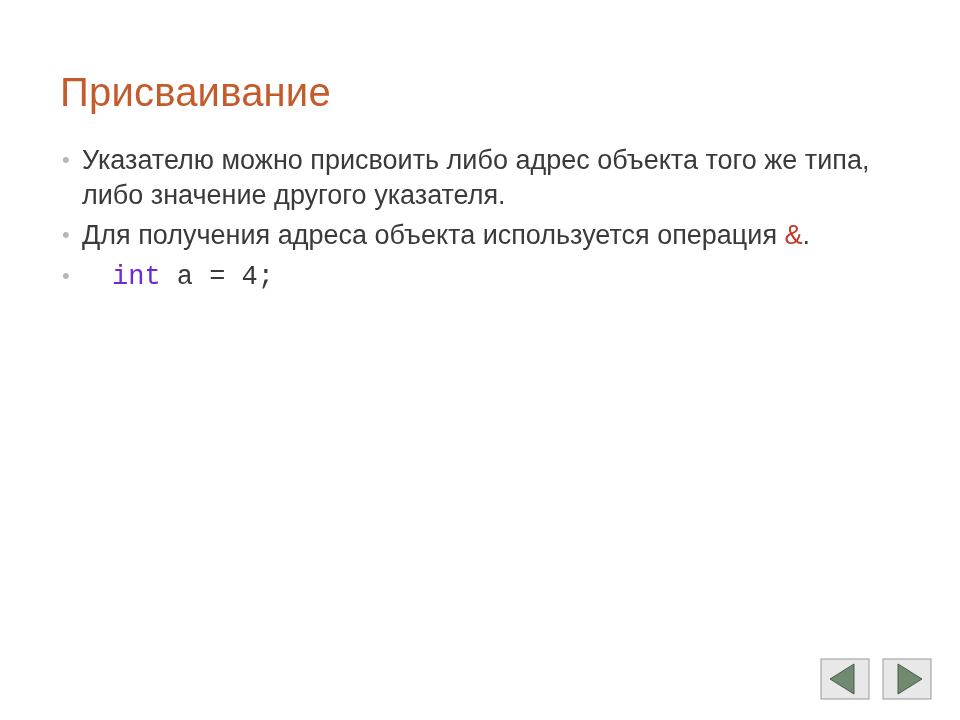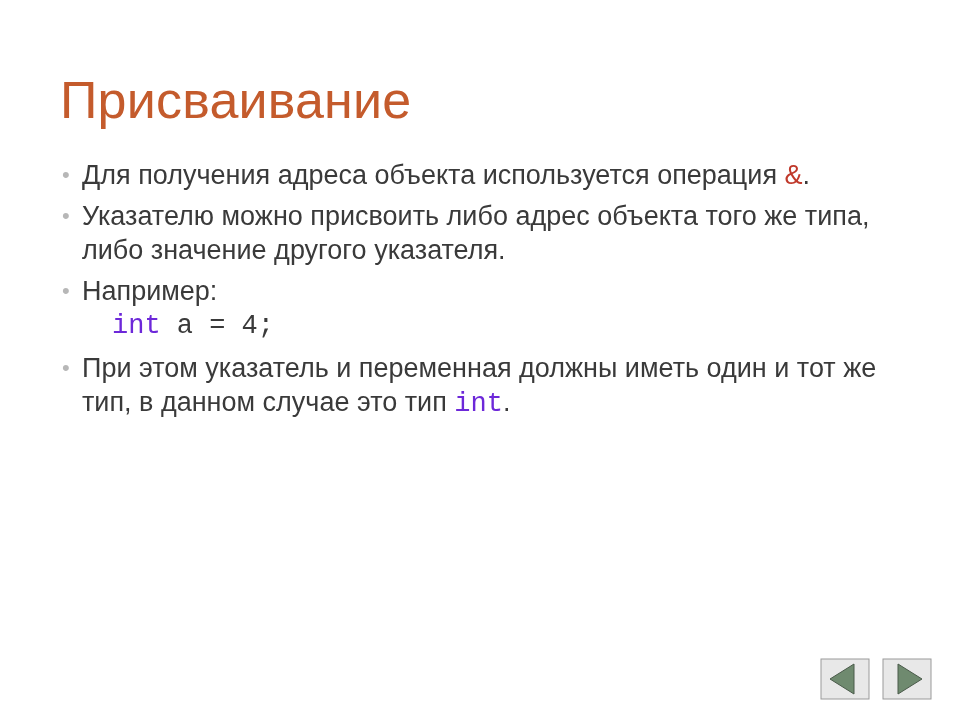--- a/index.html
+++ b/index.html
@@ -13,21 +13,21 @@
     overflow: hidden;
   }
   .slide {
     position: relative;
     width: 960px;
     height: 720px;
     box-sizing: border-box;
     padding: 70px 60px 0 60px;
   }
   .title {
-    font-size: 52px;
+    font-size: 40px;
     font-weight: 400;
     color: #c45b2c;
     margin: 0 0 28px 0;
     letter-spacing: 0.2px;
   }
   ul.body {
     list-style: none;
     padding: 0;
     margin: 0;
     font-size: 27px;
@@ -78,39 +78,35 @@
 </head>
 <body>
 
 <div class="slide">
 
   <h1 class="title">Присваивание</h1>
 
   <ul class="body">
 
     <li>
+      <span>Указателю можно присвоить либо адрес объекта того же типа, либо значение другого указателя.</span>
+    </li>
+
+    <li>
       <span>Для получения адреса объекта используется операция </span><span class="op-red">&amp;</span><span>.</span>
     </li>
 
     <li>
-      <span>Указателю можно присвоить либо адрес объекта того же типа, либо значение другого указателя.</span>
-    </li>
-
-    <li>
-      <span>Например:</span>
       <div class="code-block mono">
         <div>
           <span class="kw-blue">int</span><span> a = 4;</span>
         </div>
       </div>
     </li>
 
-    <li>
-      <span>При этом указатель и переменная должны иметь один и тот же тип, в данном случае это тип </span><span class="mono kw-blue">int</span><span>.</span>
-    </li>
 
   </ul>
 
   <div class="nav">
     <div class="nav-btn">
       <svg width="50" height="42" viewBox="0 0 50 42">
         <rect x="1" y="1" width="48" height="40" fill="#e8e8e8" stroke="#9a9a9a" stroke-width="1"></rect>
         <polygon points="34,6 34,36 10,21" fill="#6f8a6f" stroke="#4a5a4a" stroke-width="1"></polygon>
       </svg>
     </div>

